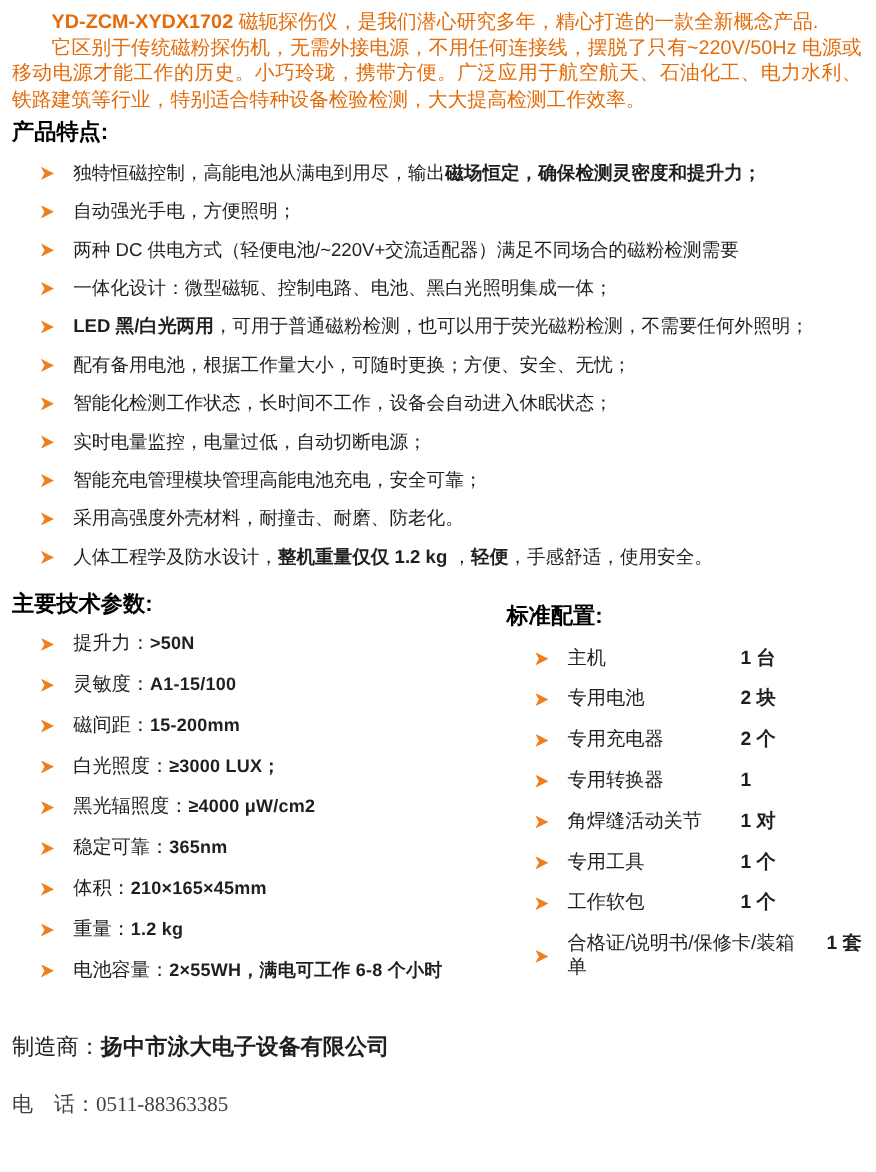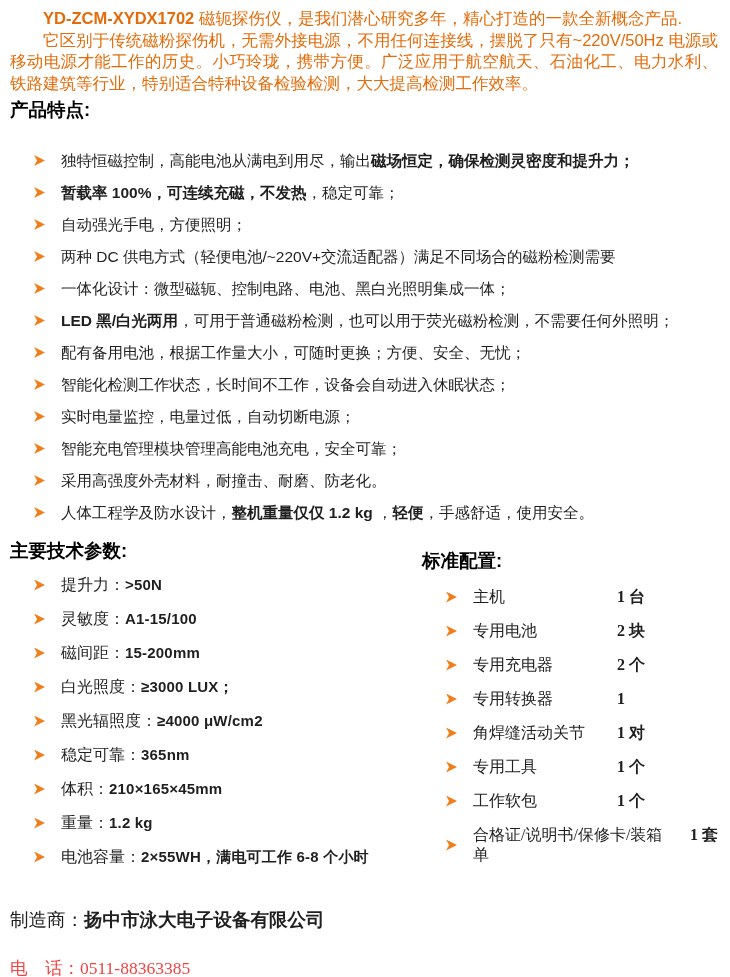--- a/index.html
+++ b/index.html
@@ -33,41 +33,41 @@
   .bullet {
     flex: 0 0 auto;
     width: 11px; height: 11px;
     margin-right: 16px;
     margin-left: 24px;
     align-self: center;
     background: #F07E1A;
     clip-path: polygon(0 0, 100% 50%, 0 100%, 28% 50%);
   }
   
-  ul.features { margin-top: 29px; text-align: center; }
+  ul.features { margin-top: 13px; text-align: center; }
   ul.features li { margin-bottom: 13px; font-size: 15.5px; line-height: 19px; }
   ul.features li .ftext b { font-weight: bold; }
   
   .columns { display: flex; margin-top: 6px; }
   .col-left { flex: 0 0 412px; }
   .col-right { flex: 1 1 auto; padding-top: 10px; }
   ul.params li, ul.config li { margin-bottom: 14px; font-size: 16px; line-height: 20px; }
   .p-label { color: #1f1f1f; text-align: right; }
   .p-value { font-weight: bold; font-size: 15px; letter-spacing: 0.2px; }
   .c-name { display: inline-block; min-width: 132px; }
   .c-qty { font-weight: bold; font-size: 16px; margin-left: 12px; white-space: nowrap; }
   
   .footer { margin-top: 26px; }
   .manufacturer { margin: 0 0 24px 0; font-size: 18.5px; }
   .manufacturer b { font-weight: bold; }
   .phone {
     margin: 0;
     font-family: "Liberation Serif", serif;
     font-size: 17.5px;
-    color: #ef4444;
+    color: #404040;
   }
 </style>
 </head>
 <body>
 
 <div class="page">
 
   <div class="intro">
     <p><span class="model">YD-ZCM-XYDX1702</span><span> 磁轭探伤仪，是我们潜心研究多年，精心打造的一款全新概念产品.</span></p>
     <p>它区别于传统磁粉探伤机，无需外接电源，不用任何连接线，摆脱了只有~220V/50Hz 电源或移动电源才能工作的历史。小巧玲珑，携带方便。广泛应用于航空航天、石油化工、电力水利、铁路建筑等行业，特别适合特种设备检验检测，大大提高检测工作效率。</p>
@@ -75,24 +75,20 @@
 
   <h2 class="sec-heading">产品特点:</h2>
 
   <ul class="blist features" id="features-list">
       <li>
         <span class="bullet"></span>
         <span class="ftext"><span>独特恒磁控制，高能电池从满电到用尽，输出</span><b>磁场恒定，确保检测灵密度和提升力；</b></span>
       </li>
       <li>
         <span class="bullet"></span>
-        <span class="ftext"><b>暂载率 100%，可连续充磁，不发热</b><span>，稳定可靠；</span></span>
-      </li>
-      <li>
-        <span class="bullet"></span>
         <span class="ftext"><span>自动强光手电，方便照明；</span></span>
       </li>
       <li>
         <span class="bullet"></span>
         <span class="ftext"><span>两种 DC 供电方式（轻便电池/~220V+交流适配器）满足不同场合的磁粉检测需要</span></span>
       </li>
       <li>
         <span class="bullet"></span>
         <span class="ftext"><span>一体化设计：微型磁轭、控制电路、电池、黑白光照明集成一体；</span></span>
       </li>
@@ -172,21 +168,21 @@
           </li>
           <li>
             <span class="bullet"></span>
             <span class="p-label">电池容量：</span>
             <span class="p-value">2×55WH，满电可工作 6-8 个小时</span>
           </li>
         </ul>
     </div>
     <div class="col-right">
       <h2 class="sec-heading">标准配置:</h2>
-      <ul class="blist config" id="config-list" style="margin-top:14px;font-family:Liberation Serif, serif;">
+      <ul class="blist config" id="config-list" style="margin-top:14px;">
           <li>
             <span class="bullet"></span>
             <span class="c-name">主机</span>
             <span class="c-qty">1 台</span>
           </li>
           <li>
             <span class="bullet"></span>
             <span class="c-name">专用电池</span>
             <span class="c-qty">2 块</span>
           </li>

